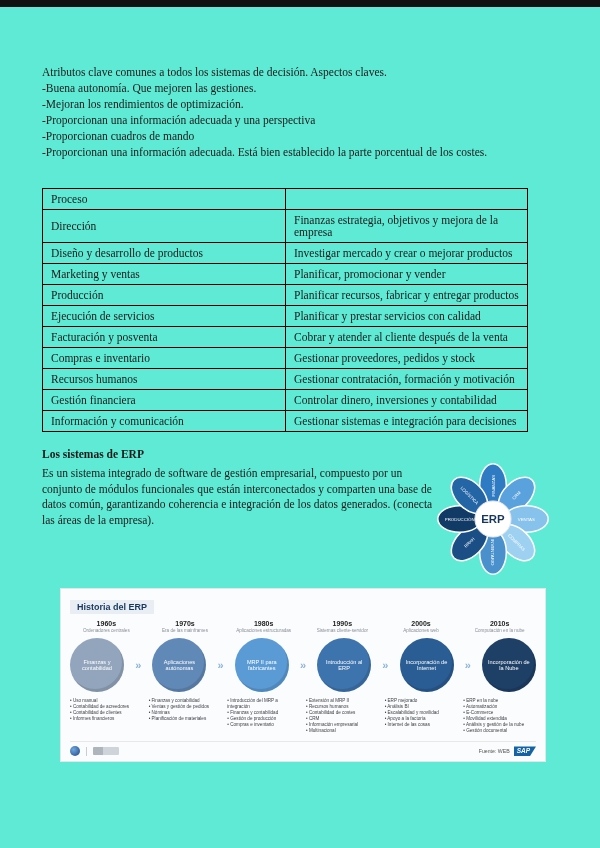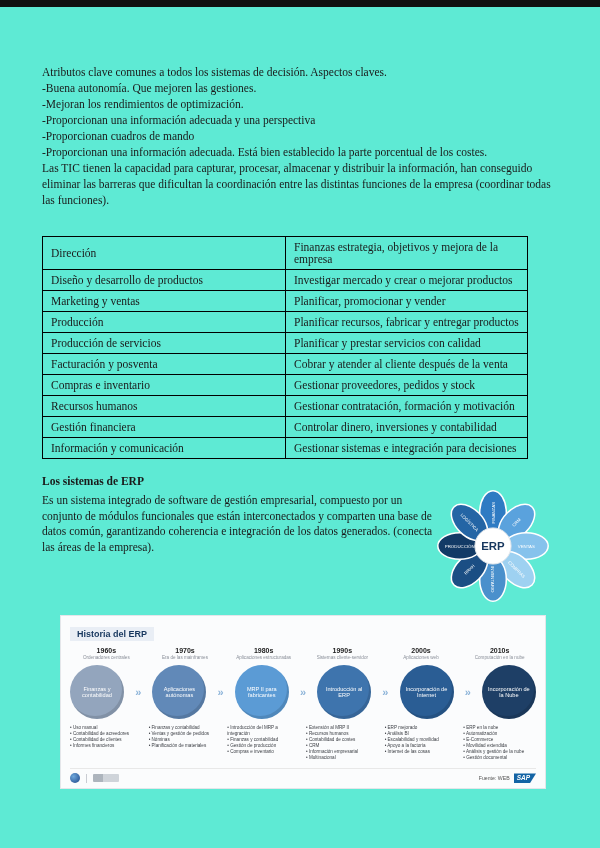--- a/index.html
+++ b/index.html
@@ -88,42 +88,45 @@
 
     <p class="body-text">
       <span>Atributos clave comunes a todos los sistemas de decisión. Aspectos claves.</span><br>
       <span>-Buena autonomía. Que mejoren las gestiones.</span><br>
       <span>-Mejoran los rendimientos de optimización.</span><br>
       <span>-Proporcionan una información adecuada y una perspectiva</span><br>
       <span>-Proporcionan cuadros de mando</span><br>
       <span>-Proporcionan una información adecuada. Está bien establecido la parte porcentual de los costes.</span>
     </p>
 
-    <p class="body-text">Las TIC tienen la capacidad para capturar, procesar, almacenar y distribuir la información, han conseguido eliminar las barreras que dificultan la coordinación entre las distintas funciones de la empresa (coordinar todas las funciones).</p>
 
     <table class="process-table">
       <tbody>
         <tr>
+          <td class="c1">Proceso</td>
+          <td></td>
+        </tr>
+        <tr>
           <td class="c1">Dirección</td>
           <td>Finanzas estrategia, objetivos y mejora de la empresa</td>
         </tr>
         <tr>
           <td class="c1">Diseño y desarrollo de productos</td>
           <td>Investigar mercado y crear o mejorar productos</td>
         </tr>
         <tr>
           <td class="c1">Marketing y ventas</td>
           <td>Planificar, promocionar y vender</td>
         </tr>
         <tr>
           <td class="c1">Producción</td>
           <td>Planificar recursos, fabricar y entregar productos</td>
         </tr>
         <tr>
-          <td class="c1">Producción de servicios</td>
+          <td class="c1">Ejecución de servicios</td>
           <td>Planificar y prestar servicios con calidad</td>
         </tr>
         <tr>
           <td class="c1">Facturación y posventa</td>
           <td>Cobrar y atender al cliente después de la venta</td>
         </tr>
         <tr>
           <td class="c1">Compras e inventario</td>
           <td>Gestionar proveedores, pedidos y stock</td>
         </tr>

